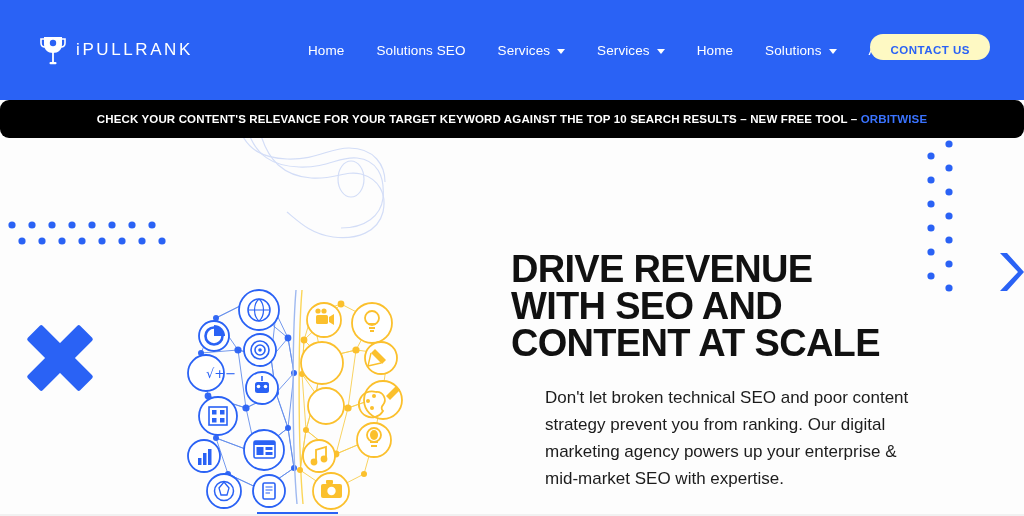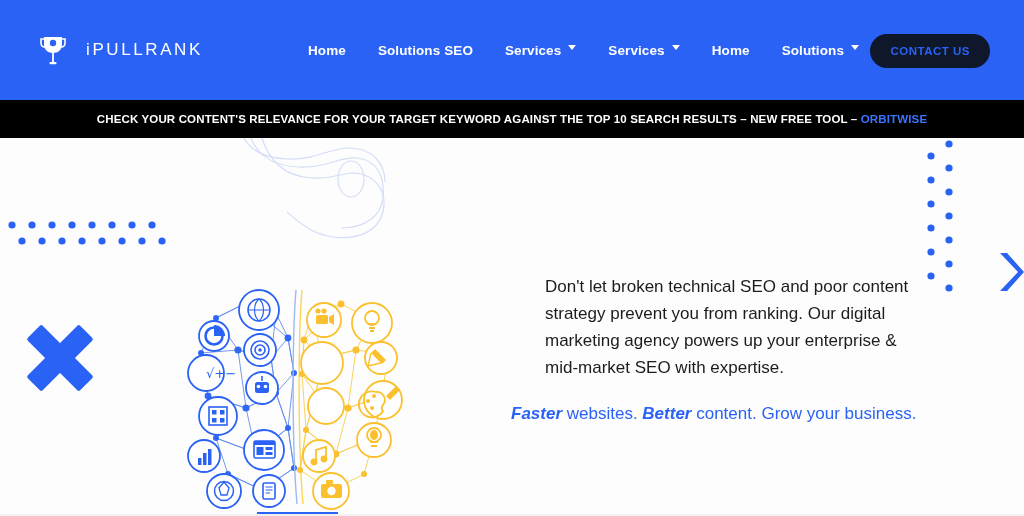--- a/index.html
+++ b/index.html
@@ -10,60 +10,60 @@
     position:relative;
   }
 
   
   .header {
     position:absolute; top:0; left:0; width:1024px; height:100px;
     background:#2a62f5;
     display:flex; align-items:center;
   }
   .logo-wrap {
-    display:flex; align-items:center; gap:20px;
+    display:flex; align-items:center; gap:10px;
     margin-left:40px; width:190px;
   }
   .trophy { width:26px; height:30px; position:relative; flex:0 0 auto; }
   .logo-text {
     color:#ffffff; font-size:17px; font-weight:400;
     letter-spacing:2.6px;
   }
 
   .nav {
     display:flex; align-items:center; gap:0;
     margin-left:62px;
   }
   .nav-item {
-    color:#ffffff; font-size:13.5px; font-weight:700;
+    color:#ffffff; font-size:13.5px; font-weight:400;
     padding:0 16px; white-space:nowrap;
-    display:flex; align-items:flex-start; gap:7px;
+    display:flex; align-items:center; gap:7px;
     cursor:pointer; letter-spacing:.1px;
   }
   .caret {
     width:0; height:0;
     border-left:4.5px solid transparent;
     border-right:4.5px solid transparent;
     border-top:5px solid #ffffff;
     display:inline-block; margin-top:2px;
   }
   .contact-btn {
     position:absolute; right:34px; top:34px;
-    background:#0f172a; color:#2a62f5;
+    background:#fef9c3; color:#2a62f5;
     font-size:11.5px; font-weight:700; letter-spacing:.5px;
     border:none; border-radius:20px;
-    padding:0 20px; height:34px; line-height:33px;
+    padding:0 20px; height:26px; line-height:33px;
     cursor:pointer; white-space:nowrap;
   }
 
   
   .announce {
     position:absolute; top:100px; left:0; width:1024px; height:38px;
     background:#000000;
-    display:flex; align-items:center; justify-content:center;
+    display:flex; align-items:center; justify-content:center;border-radius:9px;
   }
   .announce-text {
     color:#ffffff; font-size:11.5px; font-weight:700;
     letter-spacing:.15px; white-space:nowrap;
   }
   .announce-link {
     color:#3a73ff; font-weight:700; cursor:pointer;
   }
 
   
@@ -411,18 +411,19 @@
         <rect x="150" y="202" width="7" height="4" rx="1"></rect>
       </g>
     </svg>
 
     <div class="play-box">
       
     </div>
   </div>
 
   <div class="copy">
+    <h1 class="headline">DRIVE REVENUE WITH SEO AND CONTENT AT SCALE</h1>
     <p class="sub">Don't let broken technical SEO and poor content strategy prevent you from ranking. Our digital marketing agency powers up your enterprise &amp; mid-market SEO with expertise.</p>
     <p class="tag"><b>Faster</b><span> websites. </span><b>Better</b><span> content. Grow your business.</span></p>
   </div>
 
   <div class="bottom-rule"></div>
 </section>
 
 </body></html>

